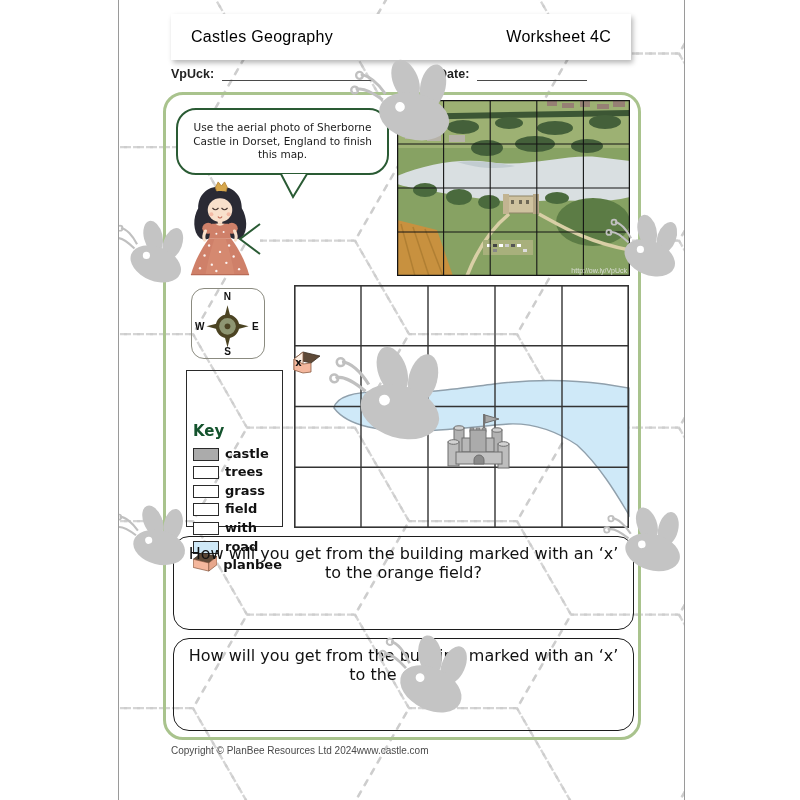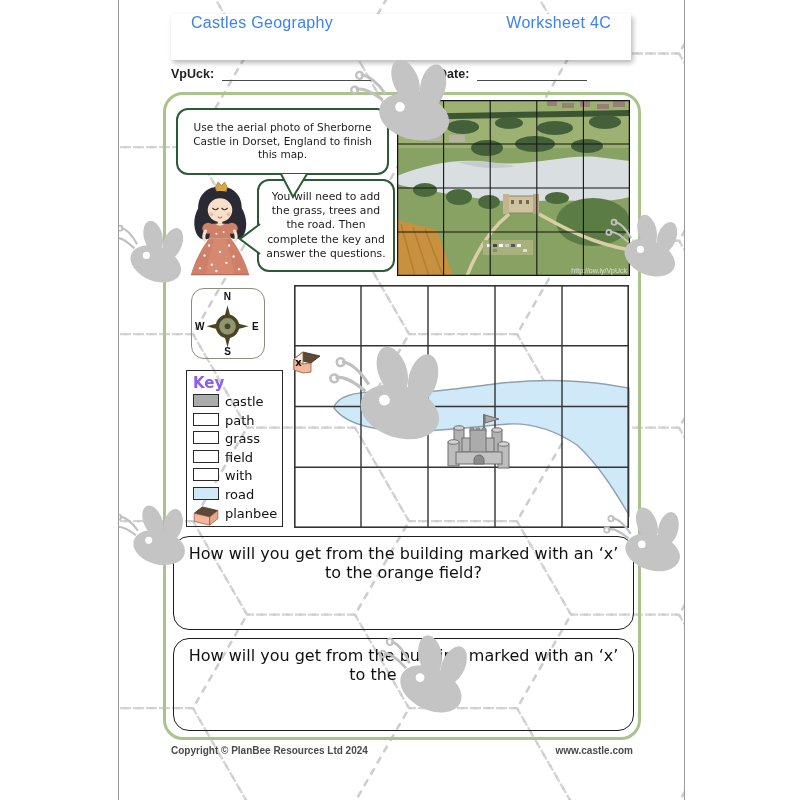--- a/index.html
+++ b/index.html
@@ -5,62 +5,62 @@
   html,body{margin:0;padding:0;background:#fff;}
   .canvas{position:relative;width:800px;height:800px;background:#fff;overflow:hidden;
           font-family:"DejaVu Sans",sans-serif;}
   .abs{position:absolute;}
   
   .page{position:absolute;left:118px;top:0;width:565px;height:800px;background:#fff;
         border-left:1px solid #9a9a9a;border-right:1px solid #9a9a9a;}
   .hexbg{position:absolute;left:0;top:0;width:565px;height:800px;pointer-events:none;z-index:0;}
   
   .header-box{position:absolute;left:52px;top:14px;width:460px;height:46px;background:#fff;
-              box-shadow:2px 3px 5px rgba(0,0,0,.28);z-index:2;display:flex;
+              box-shadow:2px 3px 5px rgba(0,0,0,.28);z-index:2;display:flex;align-items:center;
               justify-content:space-between;padding:0 20px;box-sizing:border-box;
-              font-family:"Liberation Sans",sans-serif;font-size:16px;color:#3b82f6;letter-spacing:.3px;}
+              font-family:"Liberation Sans",sans-serif;font-size:16px;color:#000000;letter-spacing:.3px;}
   
   .name-row{position:absolute;left:52px;top:66px;width:462px;height:20px;z-index:2;
             font-family:"Liberation Sans",sans-serif;font-weight:bold;font-size:12.5px;color:#222;}
   .fill-line{display:inline-block;border-bottom:1.5px solid #4a4a4a;height:14px;vertical-align:bottom;}
   
   .frame{position:absolute;left:44px;top:92px;width:478px;height:648px;box-sizing:border-box;
          border:3px solid #a9c38d;border-radius:20px;z-index:1;}
   
-  .bubble{position:absolute;background:#fff;border:2px solid #2a5b34;border-radius:12px;
+  .bubble{position:absolute;background:#fff;border:2px solid #2a5b34;border-radius:20px;
           box-sizing:border-box;z-index:2;font-size:10.5px;line-height:1.32;color:#1c1c1c;
           text-align:center;display:flex;align-items:center;justify-content:center;padding:4px 7px;}
   .bubble1{left:57px;top:108px;width:213px;height:67px;}
   .bubble2{left:138px;top:179px;width:138px;height:93px;font-size:10.8px;}
   .tail{position:absolute;z-index:3;}
   
   .photo{position:absolute;left:278px;top:100px;width:233px;height:176px;z-index:2;background:#86a061;}
   .credit{position:absolute;right:3px;bottom:2px;color:#e8e8e8;font-size:7px;z-index:3;
           font-family:"Liberation Sans",sans-serif;opacity:.85;}
   
   .compass{position:absolute;left:72px;top:288px;width:74px;height:71px;box-sizing:border-box;
            border:1.6px solid #8b8b80;border-radius:13px;z-index:2;}
   
   .keybox{position:absolute;left:67px;top:370px;width:97px;height:157px;box-sizing:border-box;
           border:1.6px solid #2a2a2a;z-index:2;padding:3px 0 0 6px;}
-  .key-title{font-weight:bold;font-size:15px;color:#8b5cf6;margin-bottom:2px;}
-  .key-row{display:flex;align-items:flex-start;height:18.6px;}
+  .key-title{font-weight:bold;font-size:15px;color:#14532d;margin-bottom:2px;margin-top:48px;}
+  .key-row{display:flex;align-items:flex-end;height:18.6px;font-weight:bold;}
   .key-swatch{width:26px;height:13px;border:1.3px solid #2a2a2a;box-sizing:border-box;margin-right:6px;flex:none;}
   .key-label{font-size:13px;color:#111;}
   
   .map{position:absolute;left:175px;top:285px;width:335px;height:243px;z-index:1;}
   
   .qbox{position:absolute;left:54px;width:461px;box-sizing:border-box;border:1.6px solid #1c1c1c;
         border-radius:16px;z-index:2;}
   .q1{top:536px;height:94px;}
   .q2{top:638px;height:93px;}
   .qbox p{position:relative;z-index:6;margin:7px 6px 0 6px;text-align:center;font-size:16px;color:#111;}
   
-  .footer{position:absolute;left:52px;top:745px;width:462px;display:flex;justify-content:space-between;
-          z-index:2;font-family:"Liberation Sans",sans-serif;font-size:10px;color:#4a4a4a;font-weight:bold;}
+  .footer{position:absolute;left:52px;top:745px;width:462px;display:flex;justify-content:flex-start;
+          z-index:2;font-family:"Liberation Sans",sans-serif;font-size:10px;color:#4a4a4a;}
   
   .bees{position:absolute;left:0;top:0;width:565px;height:800px;z-index:5;pointer-events:none;}
   svg{display:block;}
 </style>
 </head>
 <body>
 
 <div class="canvas">
   <div class="page">
 
@@ -159,23 +159,20 @@
         <circle cx="66" cy="97" r="1.3"></circle>
           <circle cx="41" cy="99" r="1.3"></circle>
           <circle cx="55" cy="71" r="1.3"></circle>
         <circle cx="33" cy="71" r="1.3"></circle>
           <circle cx="49" cy="56" r="1.1"></circle>
           <circle cx="41" cy="58" r="1.1"></circle>
       </g>
       <path d="M13,103 L77,103" stroke="#b96c57" stroke-width="1.5"></path>
     </svg>
 
-    <div class="bubble bubble2">
-      <span>You will need to add the grass, trees and the road. Then complete the key and answer the questions.</span>
-    </div>
     <svg class="tail" style="left:117px;top:222px;" width="25" height="34">
       <path d="M24,2 L4,17 L24,32" fill="#fff" stroke="#2a5b34" stroke-width="2"></path>
     </svg>
 
     <div class="photo">
       <svg width="233" height="176" viewBox="0 0 233 176">
         <rect width="233" height="176" fill="#87a263"></rect>
         <rect y="0" width="233" height="48" fill="#9db173"></rect>
         <g fill="#b6b2a8">
           <rect x="4" y="3" width="14" height="7"></rect>
@@ -267,21 +264,21 @@
     </div>
 
     <div class="keybox">
       <div class="key-title">Key</div>
       <div class="key-row">
         <div class="key-swatch" style="background: rgb(171, 171, 171);"></div>
         <span class="key-label">castle</span>
       </div>
       <div class="key-row">
         <div class="key-swatch" style="background: rgb(255, 255, 255);"></div>
-        <span class="key-label">path</span>
+        <span class="key-label">trees</span>
       </div>
       <div class="key-row">
         <div class="key-swatch" style="background: rgb(255, 255, 255);"></div>
         <span class="key-label">grass</span>
       </div>
       <div class="key-row">
         <div class="key-swatch" style="background: rgb(255, 255, 255);"></div>
         <span class="key-label">field</span>
       </div>
       <div class="key-row">

